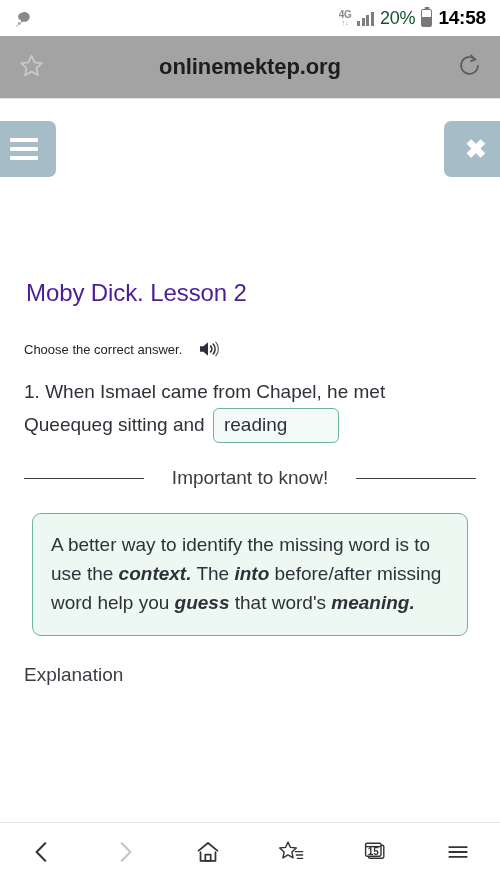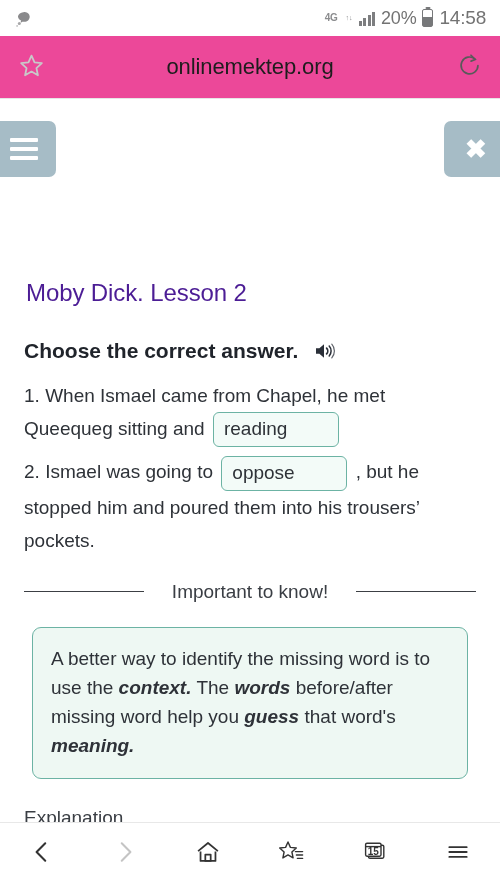--- a/index.html
+++ b/index.html
@@ -45,43 +45,43 @@
     align-items: center;
     gap: 6px;
     color: #77787a;
   }
   .net-type {
     font-size: 10px;
     line-height: 1;
     font-weight: 700;
     color: #8b8c8e;
     display: flex;
+    flex-direction: column;
     align-items: center;
     letter-spacing: -0.3px;
-    gap: 8px;
   }
   .net-type .arrows {
     font-size: 7px;
     line-height: 6px;
     letter-spacing: 0px;
   }
   .signal {
     display: flex;
     align-items: flex-end;
     gap: 1.5px;
     height: 15px;
   }
   .signal i { display: block; width: 3px; background: #7d7e80; }
   .signal i:nth-child(1) { height: 5px; }
   .signal i:nth-child(2) { height: 8px; }
   .signal i:nth-child(3) { height: 11px; }
   .signal i:nth-child(4) { height: 14px; }
   .batt-pct {
     font-size: 18px;
-    color: #737373;
+    color: #14532d;
     letter-spacing: -0.2px;
   }
   .batt-icon {
     width: 11px;
     height: 18px;
     border: 1.5px solid #77787a;
     border-radius: 2px;
     position: relative;
     background: linear-gradient(to top, #77787a 55%, #ffffff 55%);
   }
@@ -91,33 +91,35 @@
     top: -3.5px;
     left: 50%;
     transform: translateX(-50%);
     width: 5px;
     height: 2.5px;
     background: #77787a;
     border-radius: 1px;
   }
   .clock {
     font-size: 19px;
-    color: #737373;
+    color: #000000;
     letter-spacing: -0.2px;
+    font-weight: bold;
   }
 
   
   .browserbar {
     position: relative;
     height: 63px;
     width: 100%;
-    background: #ec4899;
+    background: #a3a3a3;
     display: flex;
     align-items: center;
     border-bottom: 1px solid #e6e6e6;
+    font-weight: bold;
   }
   .bb-icon {
     width: 62px;
     display: flex;
     align-items: center;
     justify-content: center;
   }
   .bb-url {
     flex: 1;
     text-align: center;
@@ -191,22 +193,22 @@
     padding: 0 24px;
   }
 
   .prompt-row {
     display: flex;
     align-items: center;
     gap: 16px;
     margin-bottom: 16px;
   }
   .prompt-text {
-    font-size: 21px;
-    font-weight: 700;
+    font-size: 13px;
+    font-weight: 400;
     color: #20242b;
   }
   .speaker {
     display: inline-flex;
     align-items: center;
     color: #2a2f38;
   }
 
   .q {
     font-size: 19px;
@@ -366,36 +368,30 @@
           </svg>
         </span>
       </div>
 
       <div class="q q1">
         <span>1.</span>
         <span>When Ismael came from Chapel, he met Queequeg sitting and</span>
         <span class="blank">reading</span>
       </div>
 
-      <div class="q q2">
-        <span>2.</span>
-        <span>Ismael was going to</span>
-        <span class="blank">oppose</span>
-        <span>, but he stopped him and poured them into his trousers’ pockets.</span>
-      </div>
 
 
       <div class="divider">
         <span class="rule"></span>
         <span class="dlabel">Important to know!</span>
         <span class="rule"></span>
       </div>
 
       <div class="infobox">
-        <span>A better way to identify the missing word is to use the </span><b>context.</b><span> The </span><b>words</b><span> before/after missing word help you </span><b>guess</b><span> that word's </span><b>meaning.</b>
+        <span>A better way to identify the missing word is to use the </span><b>context.</b><span> The </span><b>into</b><span> before/after missing word help you </span><b>guess</b><span> that word's </span><b>meaning.</b>
       </div>
 
       <div class="divider explanation">
 
         <span class="dlabel">Explanation</span>
 
       </div>
 
     </div>
 

